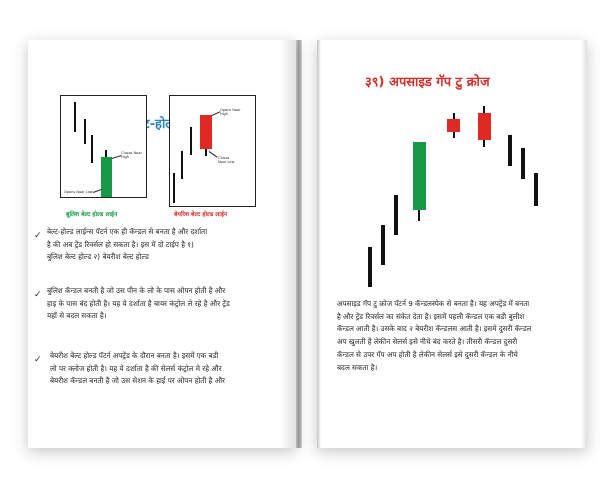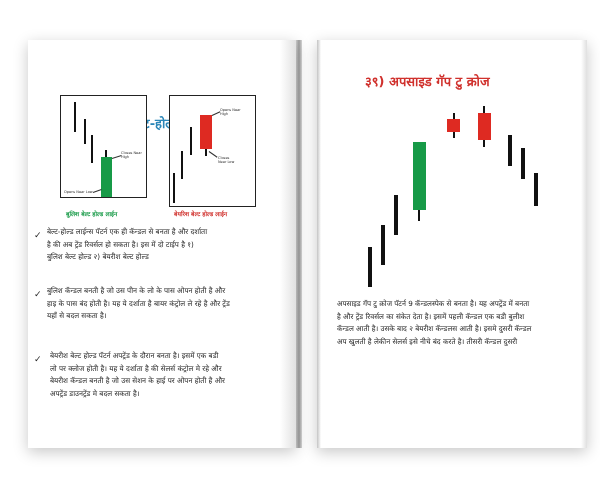--- a/index.html
+++ b/index.html
@@ -100,21 +100,20 @@
     <div>बुलिश कॅन्डल बनती है जो उस पीन के लो के पास ओपन होती है और</div>
     <div>हाइ के पास बंद होती है। यह ये दर्शाता है बायर कंट्रोल ले रहे है और ट्रेंड</div>
     <div>यहाँ से बदल सकता है।</div>
   </div>
 
   <div class="check" style="left:6px; top:314px;">✓</div>
   <div class="para" style="left:11px; top:310px; width:245px;margin-left:11px;">
     <div>बेयरीश बेल्ट होल्ड पॅटर्न अपट्रेंड के दौरान बनता है। इसमें एक बडी</div>
     <div>लो पर क्लोज होती है। यह ये दर्शाता है की सेलर्स कंट्रोल मे रहे और</div>
     <div>बेयरीश कॅन्डल बनती है जो उस सेशन के हाई पर ओपन होती है और</div>
-    <div>अपट्रेंड डाउनट्रेंड मे बदल सकता है।</div>
   </div>
 </div>
 
 <div class="page right">
   <div class="title right-title">३९) अपसाइड गॅप टु क्रोज</div>
 
   <div style="position:absolute; left:0; top:0; width:270px; height:260px;">
 
     <div class="bar" style="left:51px; top:207px; width:4px; height:40px;"></div>
     <div class="bar" style="left:64px; top:185px; width:4px; height:40px;"></div>
@@ -134,14 +133,16 @@
     <div class="bar" style="left:191px; top:95px; width:4px; height:31px;"></div>
     <div class="bar" style="left:204px; top:108px; width:4px; height:31px;"></div>
     <div class="bar" style="left:217px; top:133px; width:4px; height:33px;"></div>
   </div>
 
   <div class="para" style="left:20px; top:258px; width:248px; line-height:12.7px;">
     <div>अपसाइड गॅप टु क्रोज पॅटर्न 9 कॅन्डलस्पेक से बनता है। यह अपट्रेंड में बनता</div>
     <div>है और ट्रेंड रिवर्सल का संकेत देता है। इसमें पहली कॅन्डल एक बडी बुलीश</div>
     <div>कॅन्डल आती है। उसके बाद २ बेयरीश कॅन्डलस आती है। इसमे दुसरी कॅन्डल</div>
     <div>अप खुलती है लेकीन सेलर्स इसे नीचे बंद करते है। तीसरी कॅन्डल दुसरी</div>
+    <div>कॅन्डल से उपर गॅप अप होती है लेकीन सेलर्स इसे दुसरी कॅन्डल के नीचे</div>
+    <div>बदल सकता है।</div>
   </div>
 </div>
 
 </body></html>

